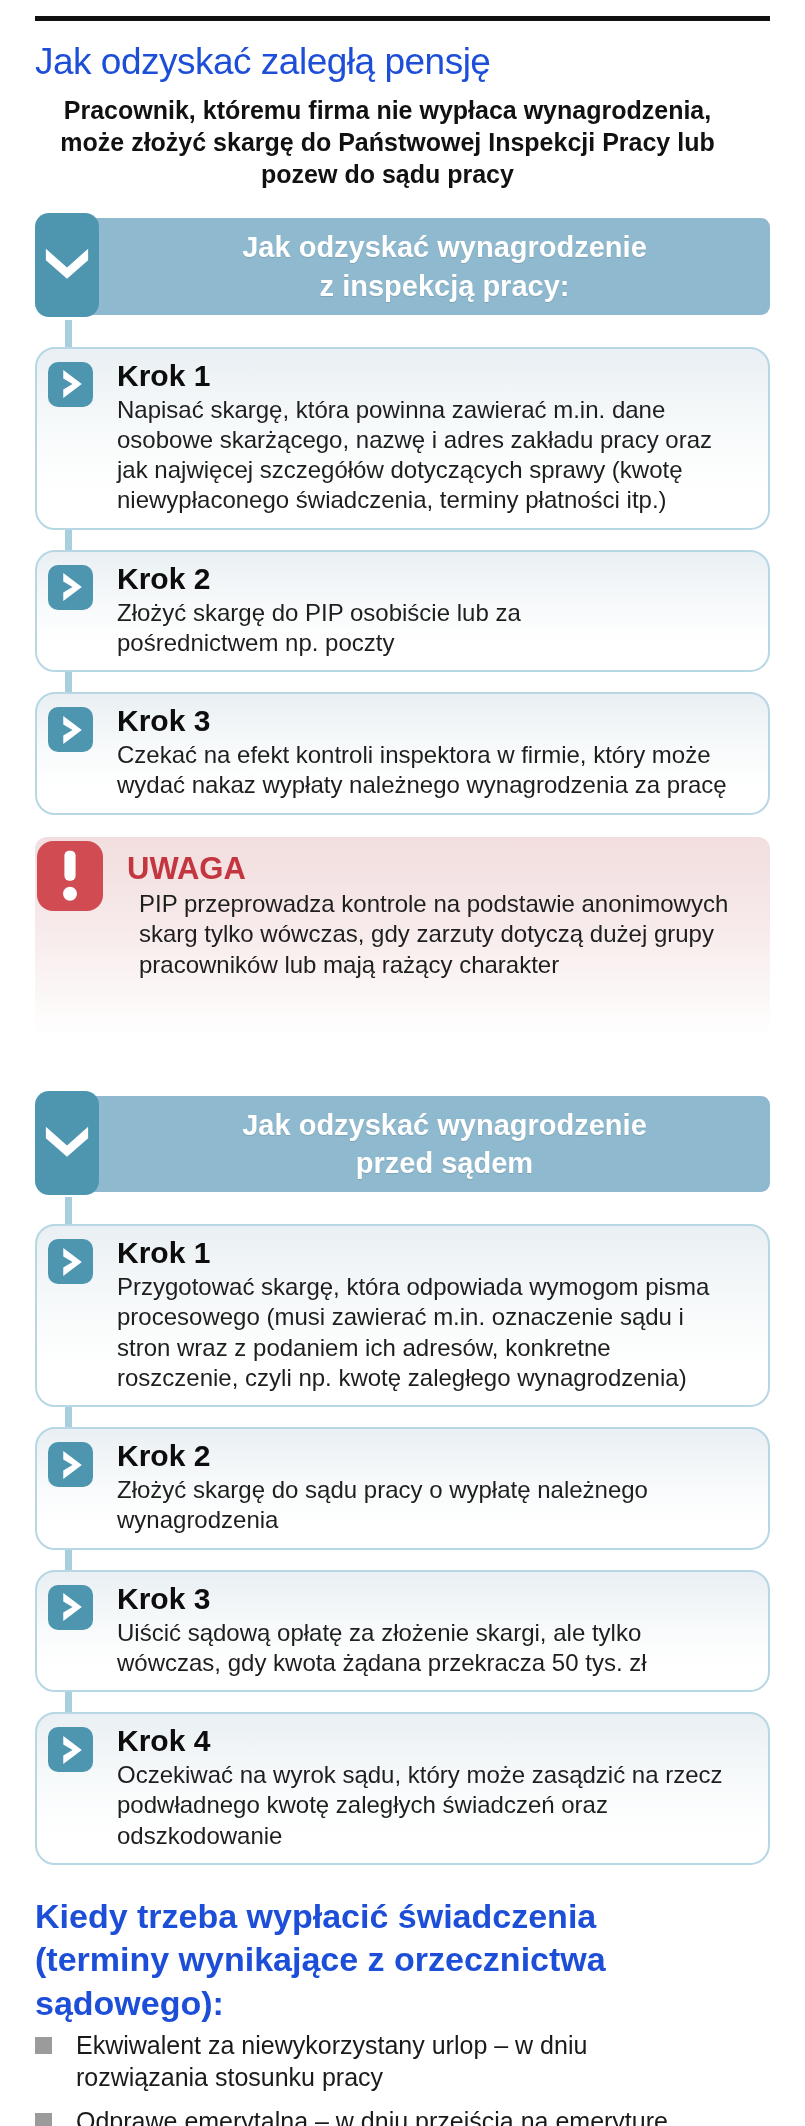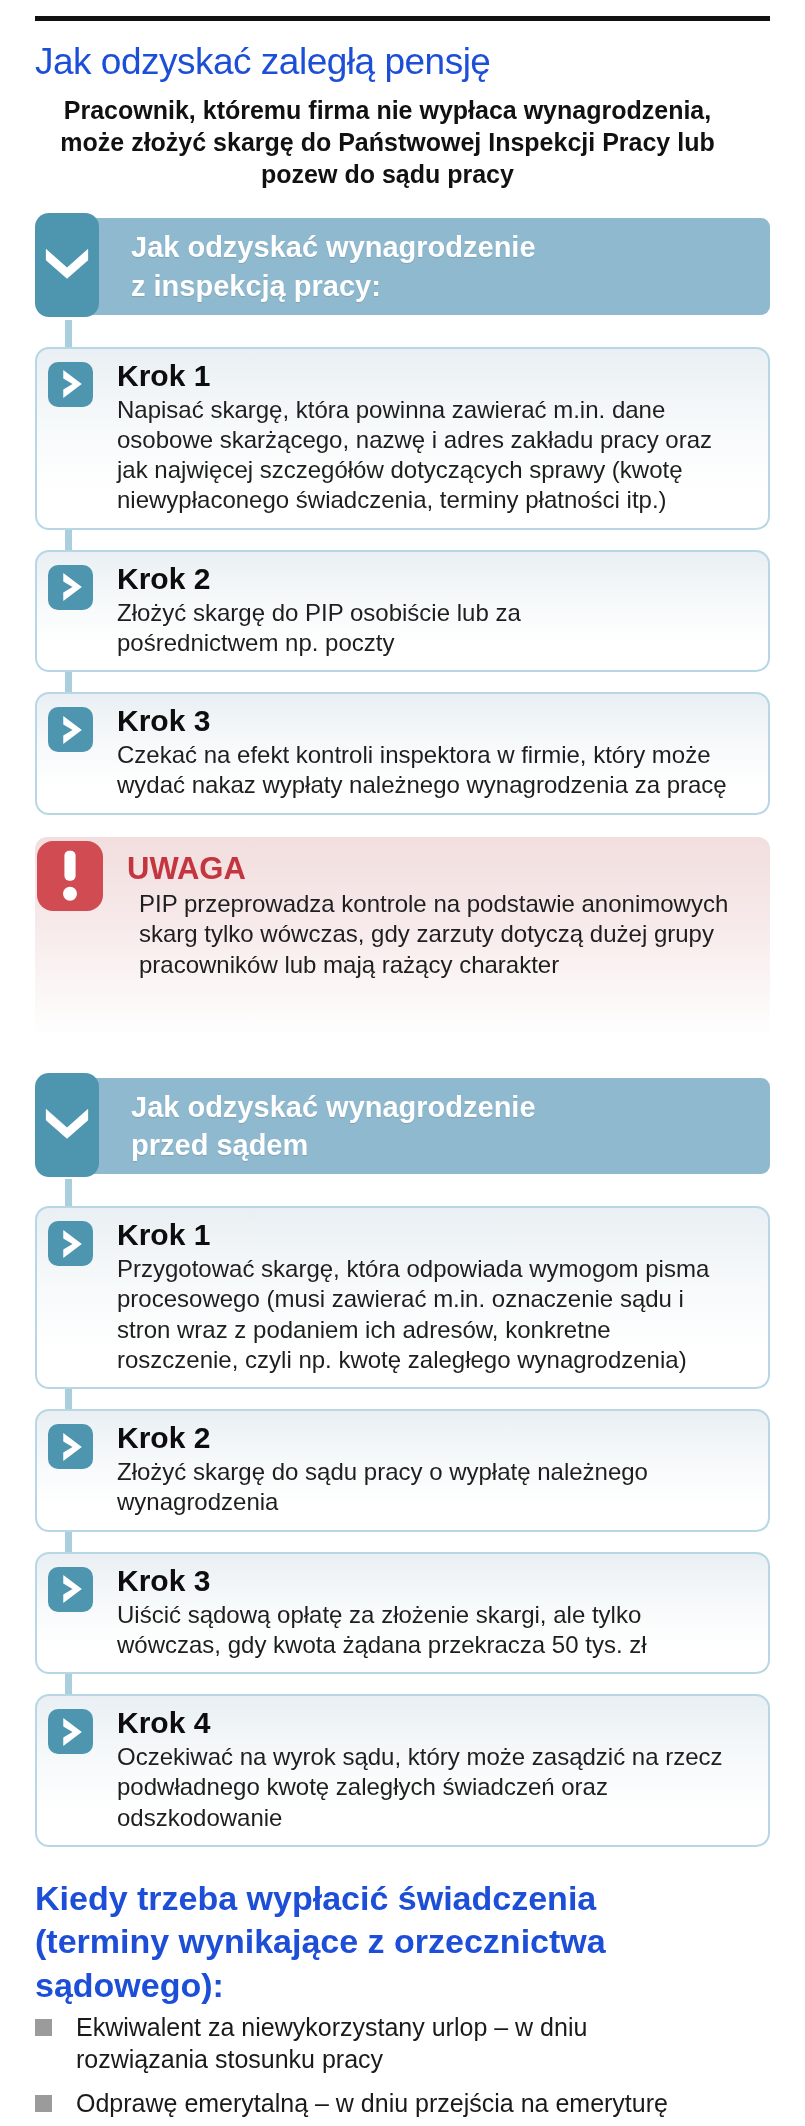--- a/index.html
+++ b/index.html
@@ -16,21 +16,21 @@
   .page-title {
     font-size: 37px; font-weight: 400; letter-spacing: -0.5px;
     margin: 20px 0 12px; color: #1d4ed8;
   }
   .intro {
     font-size: 25px; font-weight: 700; line-height: 1.27;
     margin: 0 0 28px; max-width: 705px; color: #111; text-align: center;
   }
 
   
-  .section-header { position: relative; margin-top: 1px; }
+  .section-header { position: relative; margin-top: 19px; text-align: center; }
   .section-header .bar {
     margin-left: 8px; min-height: 94px;
     background: #8fb9ce; border-radius: 9px;
     padding: 10px 12px 10px 88px;
     display: flex; flex-direction: column; justify-content: center;
   }
   .section-header .bar .hline {
     color: #ffffff; font-weight: 700; font-size: 29px; line-height: 1.32;
     text-shadow: 0 1px 1px rgba(0,0,0,0.12);
   }
@@ -41,21 +41,21 @@
     display: flex; align-items: center; justify-content: center;
   }
 
   .connector { width: 7px; background: #a9cfdf; margin-left: 30px; }
   .connector.tall { height: 27px; margin-top: 5px; }
   .connector.short { height: 20px; }
 
   
   .step {
     position: relative;
-    border: 2px solid #b7d7e5; border-radius: 14px;
+    border: 2px solid #b7d7e5; border-radius: 20px;
     background: linear-gradient(180deg, #e9eff3 0%, #f6f9fa 40%, #ffffff 80%);
     padding: 10px 32px 12px 80px;
   }
   .step .step-icon {
     position: absolute; left: 11px; top: 13px;
     width: 45px; height: 45px; border-radius: 10px;
     background: #4e95b0;
     display: flex; align-items: center; justify-content: center;
   }
   .step .step-title { font-size: 30px; font-weight: 700; margin: 0; color: #0d0d0d; line-height: 34px; }

